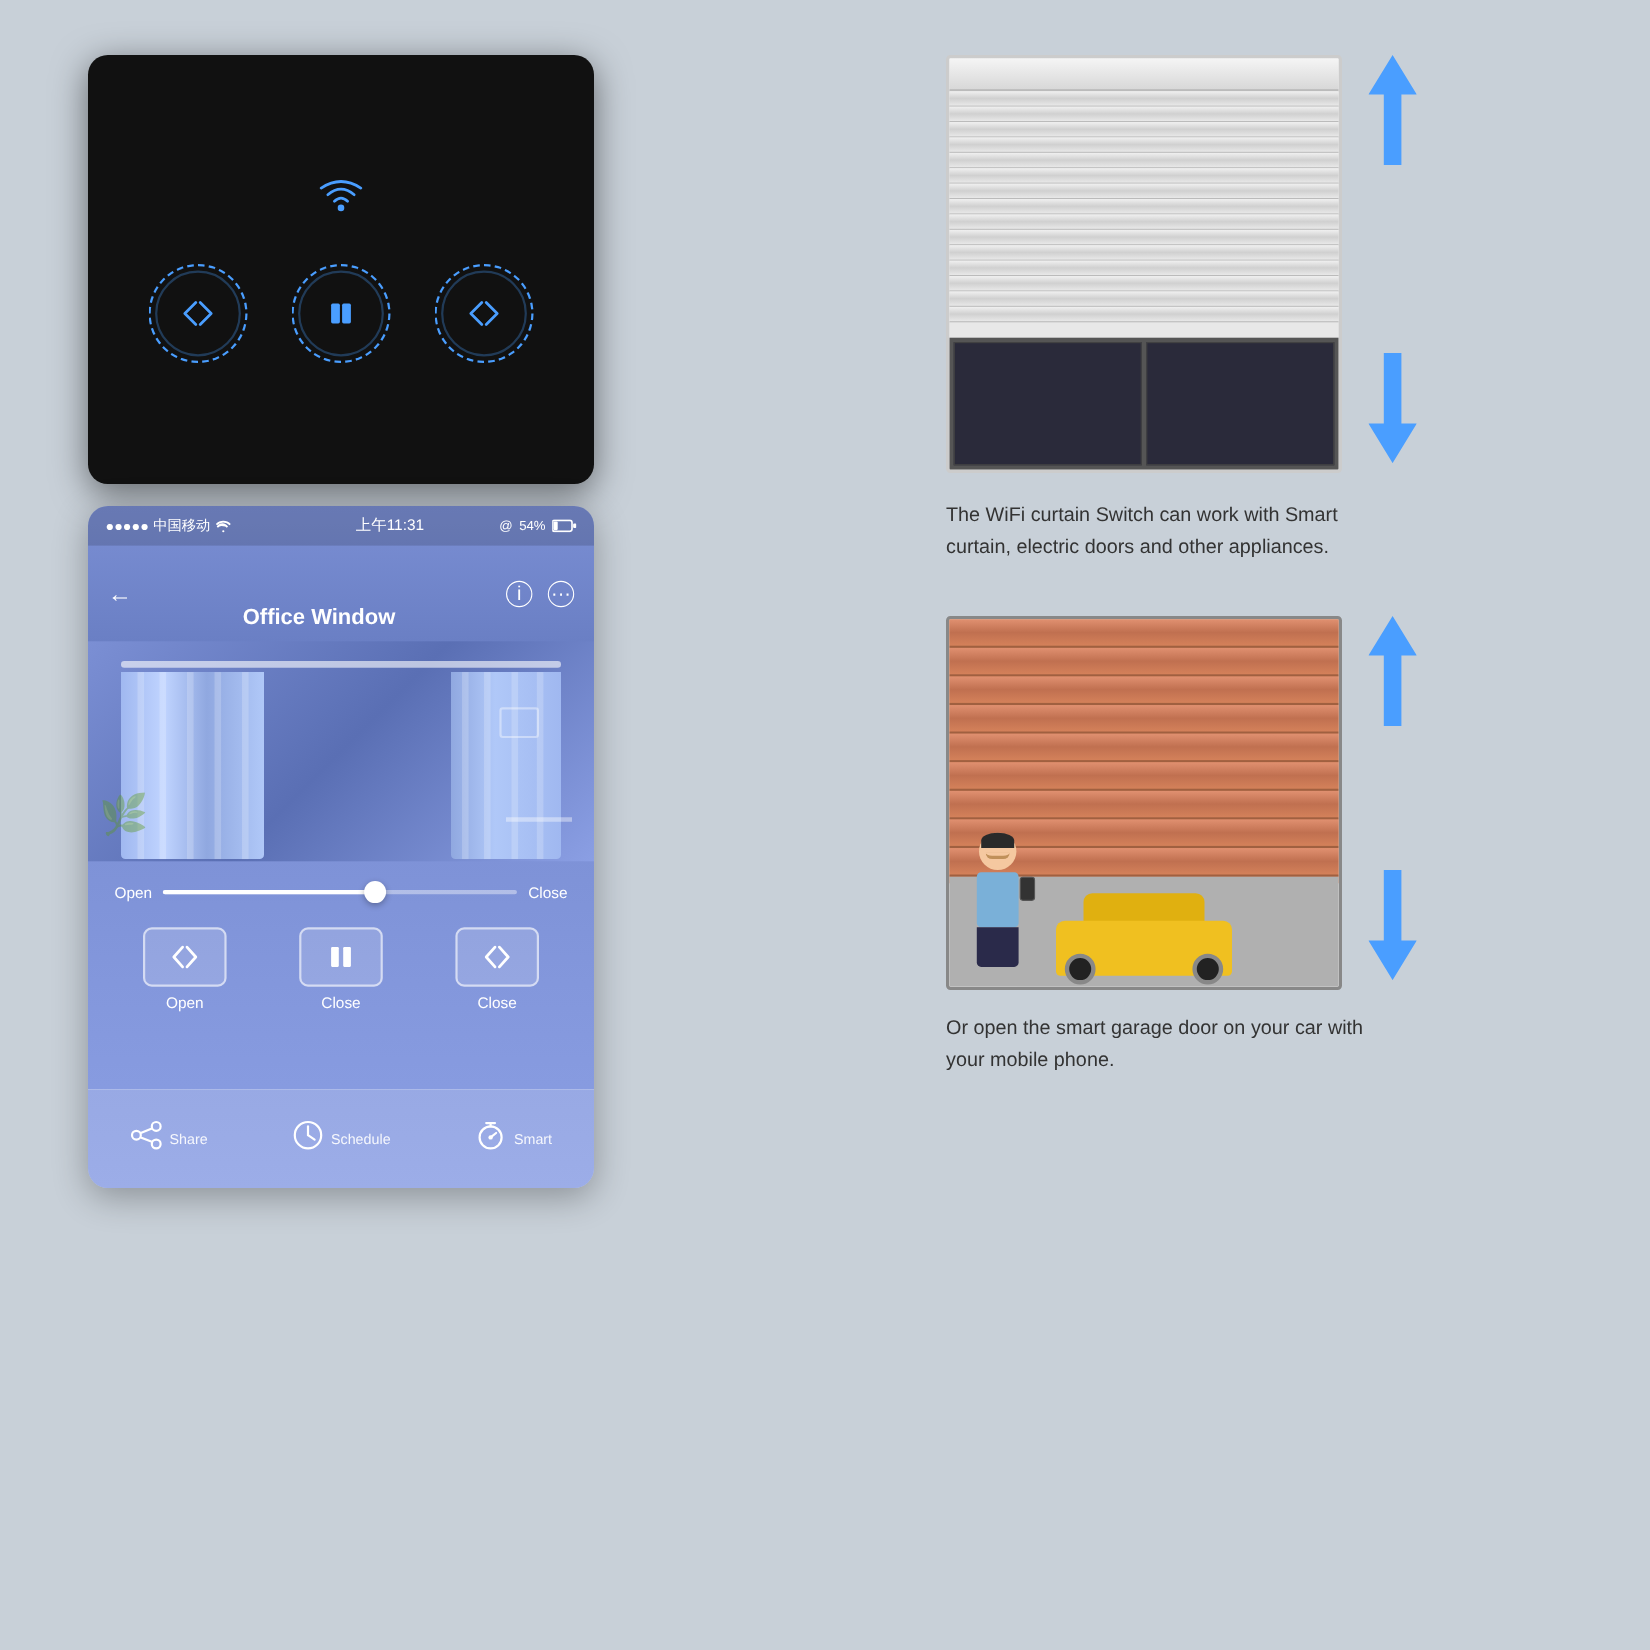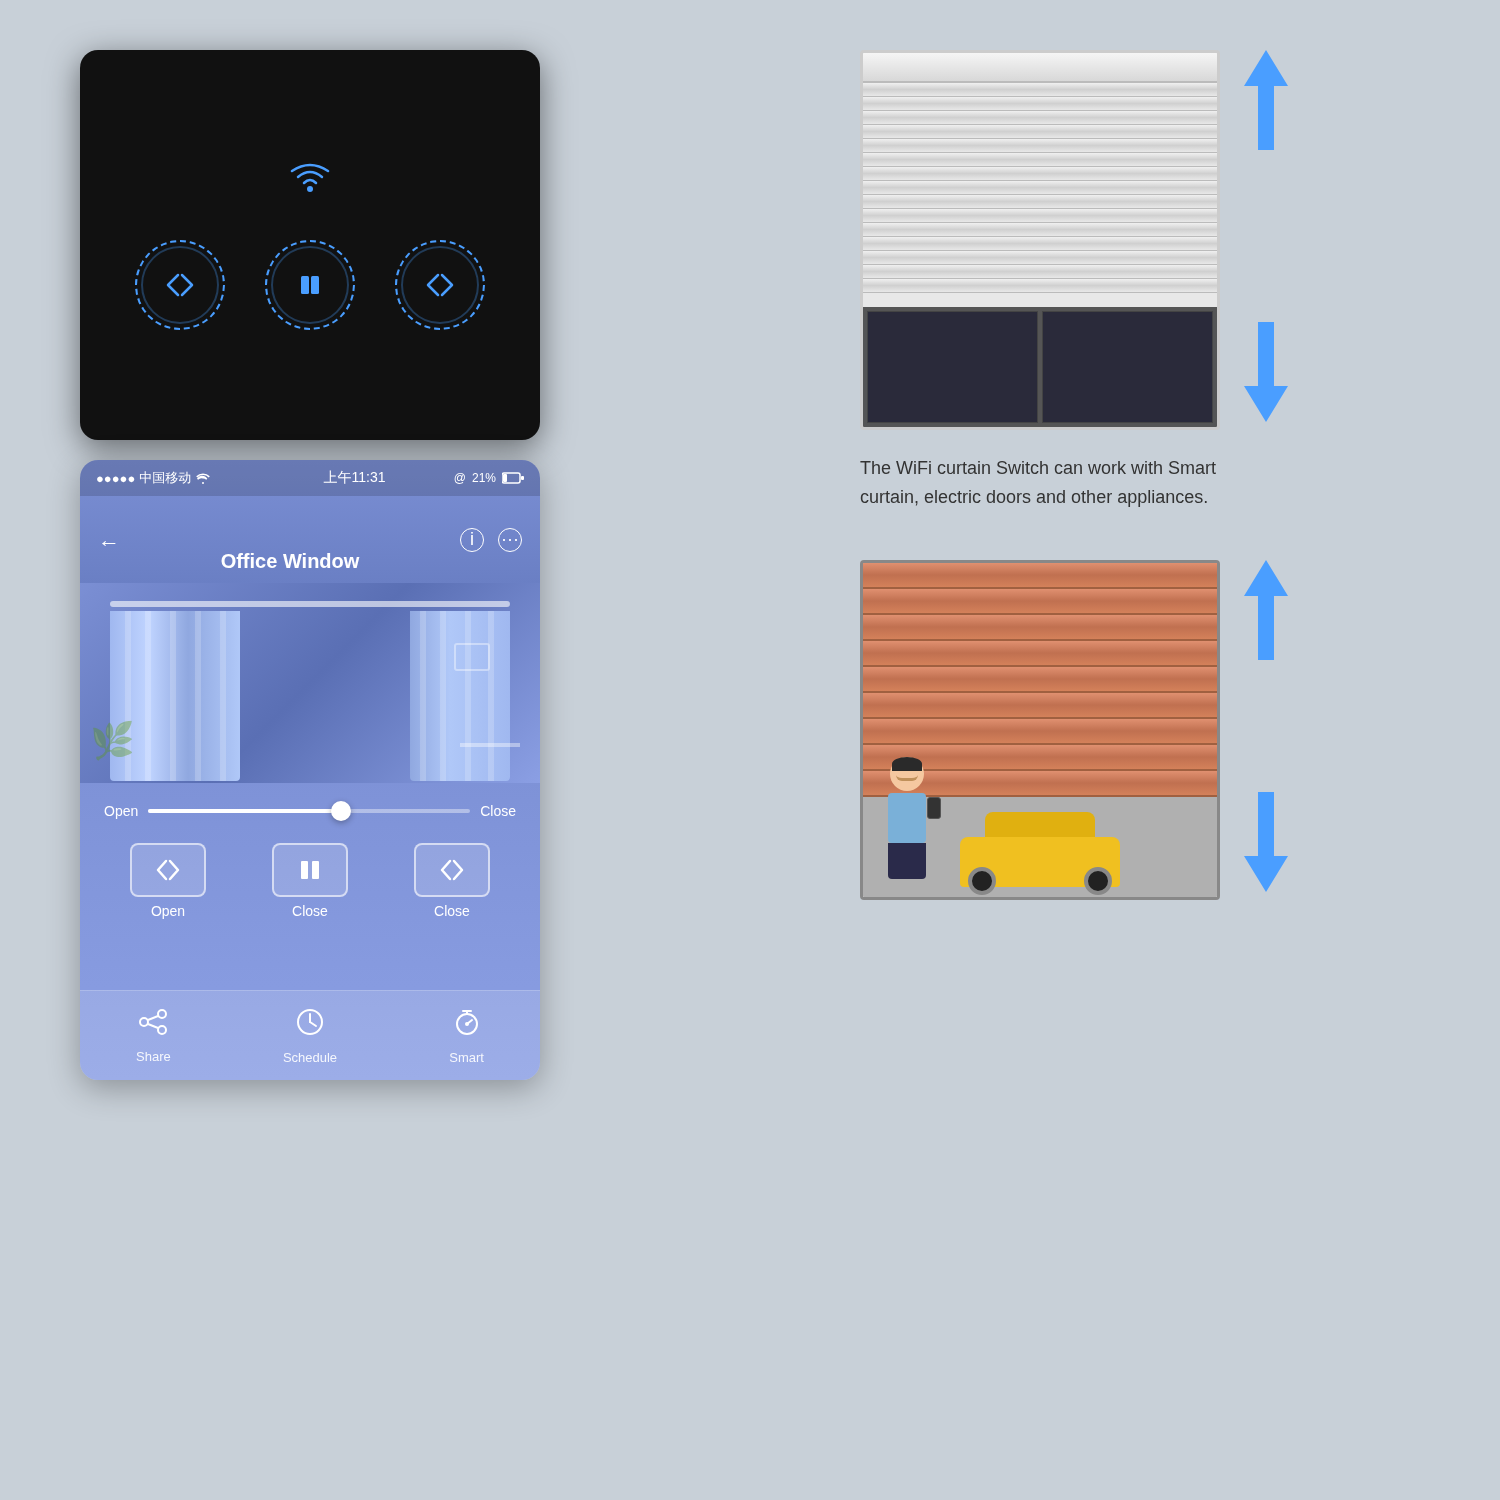--- a/index.html
+++ b/index.html
@@ -223,21 +223,21 @@
       left: 0; right: 0;
       height: 90px;
       background: rgba(255,255,255,0.15);
       display: flex;
       align-items: center;
       justify-content: space-around;
       border-top: 1px solid rgba(255,255,255,0.2);
     }
     .nav-item {
       display: flex;
-      flex-direction: column;
+      flex-direction: row;
       align-items: center;
       gap: 6px;
       color: #fff;
     }
     .nav-icon { font-size: 26px; }
     .nav-label { font-size: 13px; color: rgba(255,255,255,0.9); }
 
     
     .shutter-section {
       position: absolute;
@@ -503,21 +503,21 @@
     <div class="status-left">
       <span>●●●●●</span>
       <span>中国移动</span>
       <svg width="16" height="12" viewBox="0 0 16 12" fill="white">
           <path d="M8 10a1 1 0 1 1 0 2 1 1 0 0 1 0-2zm0-3.5a4.5 4.5 0 0 1 3.2 1.3l1.1-1.1A6 6 0 0 0 2 6.7l1.1 1.1A4.5 4.5 0 0 1 8 6.5zM8 3a8 8 0 0 1 5.7 2.4l1.1-1.1A9.5 9.5 0 0 0 1.2 4.3l1.1 1.1A8 8 0 0 1 8 3z"></path>
         </svg>
     </div>
     <div class="status-center">上午11:31</div>
     <div class="status-right">
       <span>@</span>
-      <span>21%</span>
+      <span>54%</span>
       <svg width="22" height="12" viewBox="0 0 22 12">
           <rect x="0" y="1" width="18" height="10" rx="2" stroke="white" stroke-width="1.5" fill="none"></rect>
           <rect x="1" y="2" width="4" height="8" rx="1" fill="white"></rect>
           <rect x="19" y="4" width="3" height="4" rx="1" fill="white"></rect>
         </svg>
     </div>
   </div>
 
   <div class="app-header">
     <div class="back-btn">←</div>
@@ -711,13 +711,14 @@
           <polygon points="22,0 44,36 30,36 30,100 14,100 14,36 0,36" fill="#4a9eff"></polygon>
         </svg>
       </div>
       <div class="big-arrow">
         <svg width="44" height="100" viewBox="0 0 44 100" fill="none">
           <polygon points="22,100 0,64 14,64 14,0 30,0 30,64 44,64" fill="#4a9eff"></polygon>
         </svg>
       </div>
     </div>
   </div>
+  <div class="garage-desc">Or open the smart garage door on your car with your mobile phone.</div>
 </div>
 
 </body></html>

